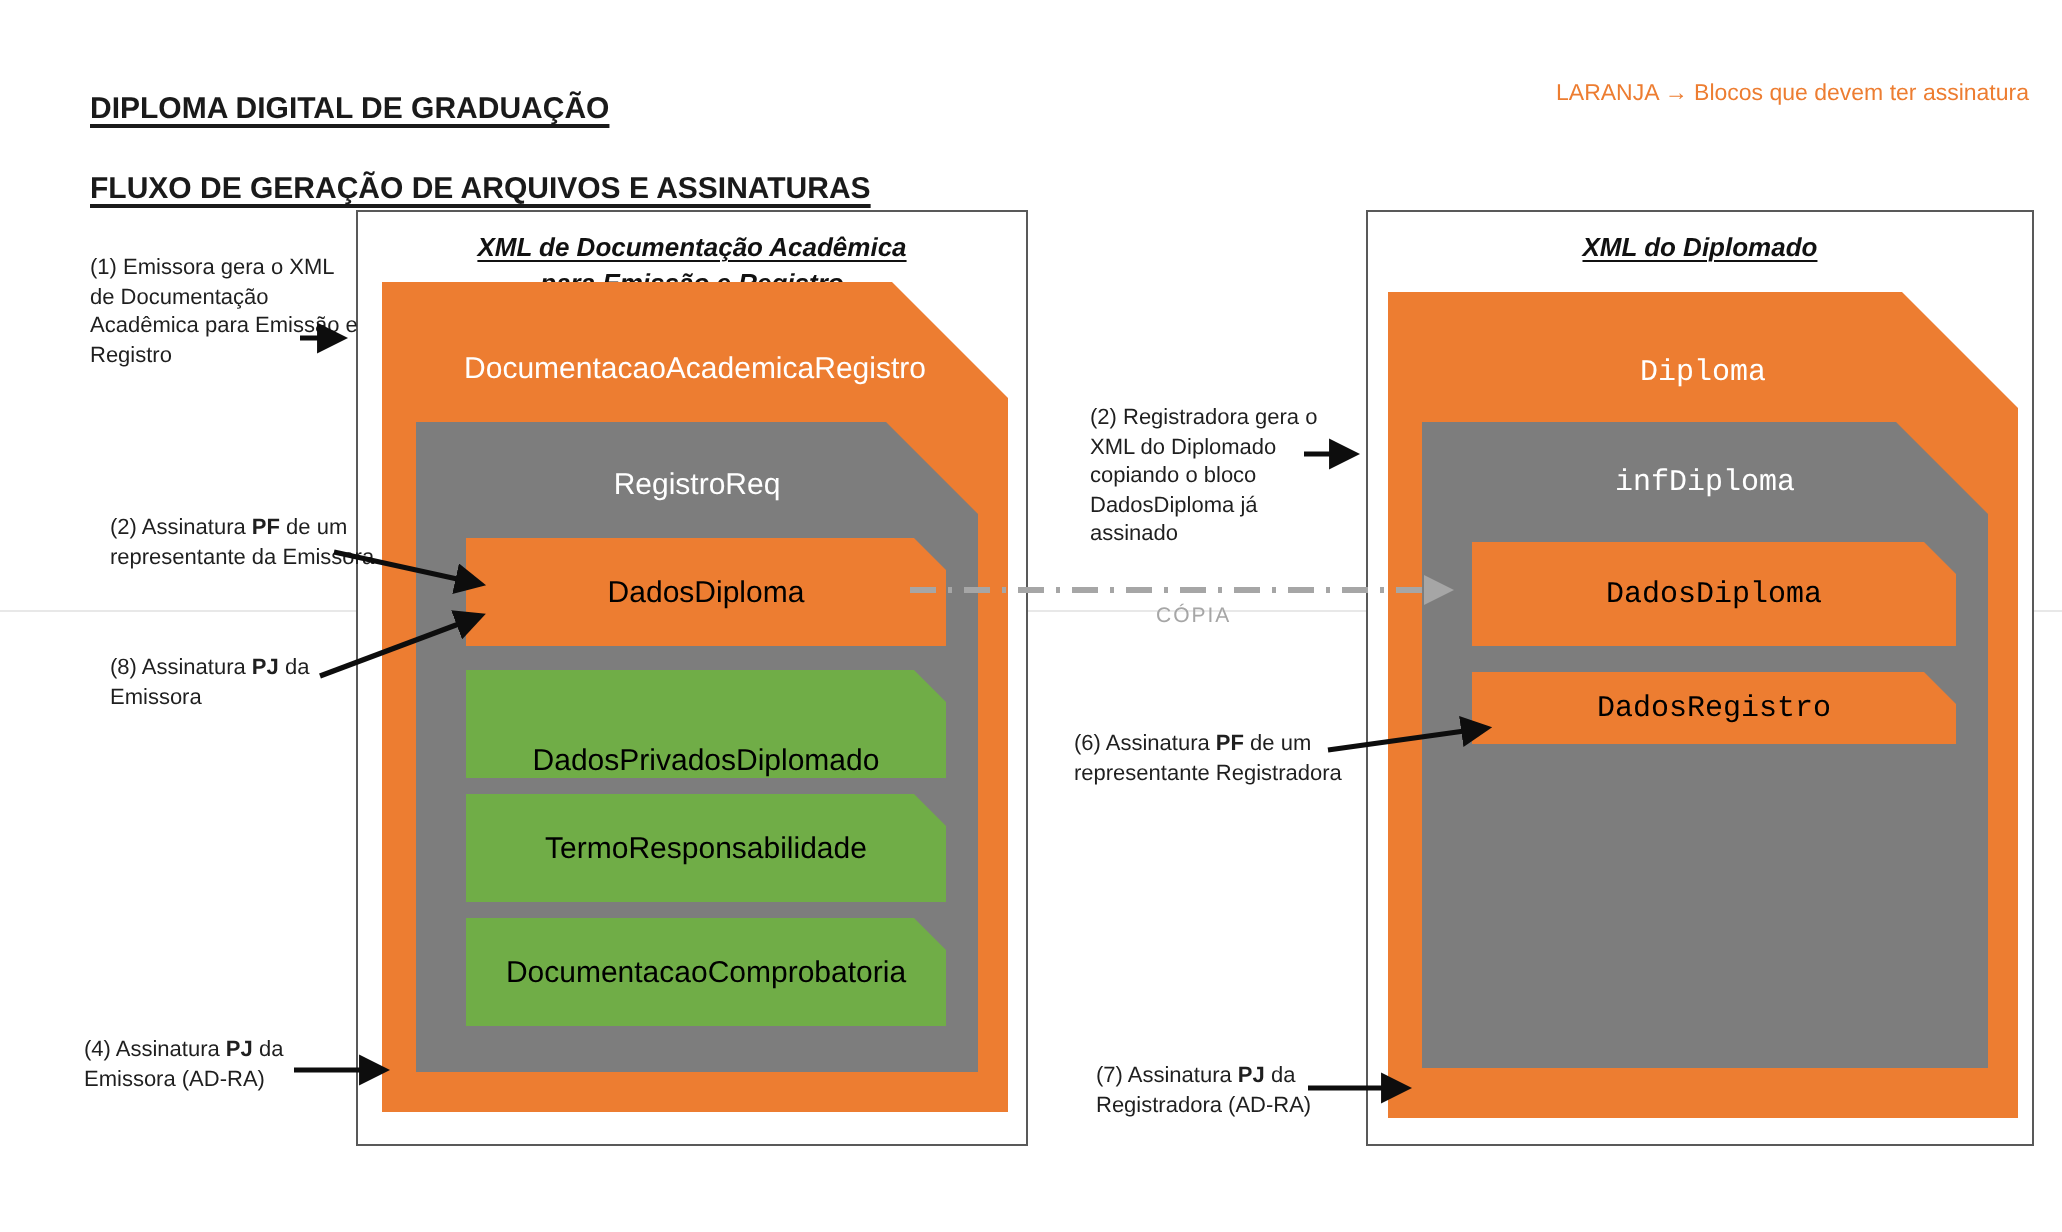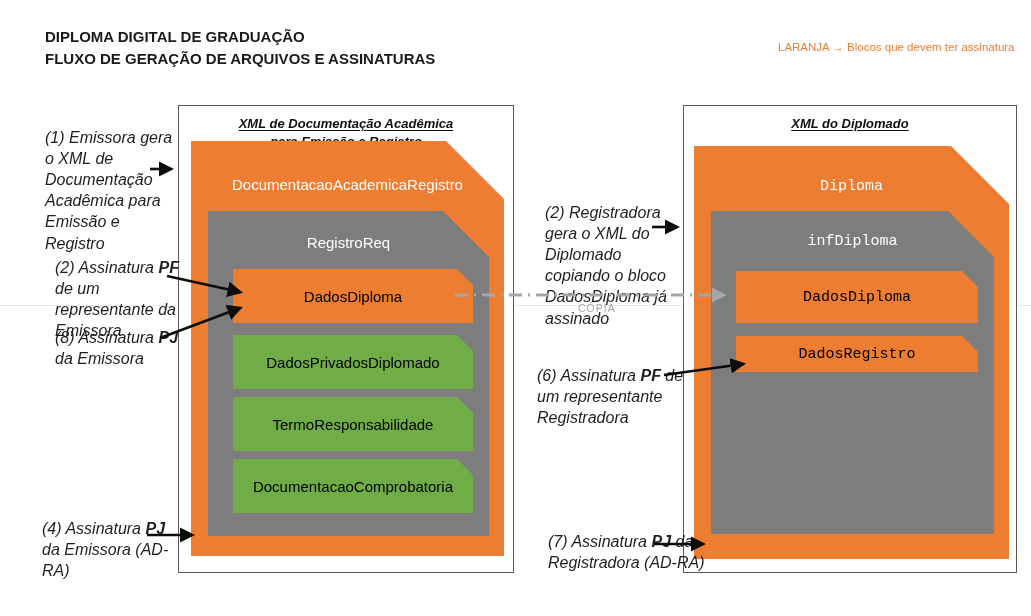--- a/index.html
+++ b/index.html
@@ -7,37 +7,37 @@
     --ink:#1a1a1a; --line:#595959; --copy:#a6a6a6;
   }
   html,body{margin:0;padding:0;background:#fff;}
   #canvas{
     position:relative;width:1031px;height:616px;background:#fff;overflow:hidden;
     font-family:"Liberation Sans","DejaVu Sans",sans-serif;color:var(--ink);
   }
   .abs{position:absolute;}
   
   .main-title{left:45px;top:26px;font-size:15px;font-weight:bold;line-height:1.45;color:#1a1a1a;}
-  .main-title .tline{display:block;text-decoration-thickness:1.5px;text-underline-offset:3px;}
+  .main-title .tline{display:block;text-decoration:underline;text-decoration-thickness:1.5px;text-underline-offset:3px;margin-top:18px;}
   .legend{left:778px;top:41px;font-size:11.5px;color:var(--orange);white-space:nowrap;}
   
   .panel{border:1px solid var(--line);background:#fff;}
   .panel-title{position:absolute;left:0;right:0;top:9px;text-align:center;font-size:13px;font-weight:bold;line-height:1.35;color:#111;}
   .panel-title .tline{text-decoration:underline;text-decoration-thickness:1.3px;text-underline-offset:2px;display:inline;font-style:italic;}
   .shape{position:absolute;}
   .cut58{clip-path:polygon(0 0,calc(100% - 58px) 0,100% 58px,100% 100%,0 100%);}
   .cut46{clip-path:polygon(0 0,calc(100% - 46px) 0,100% 46px,100% 100%,0 100%);}
   .cut16{clip-path:polygon(0 0,calc(100% - 16px) 0,100% 16px,100% 100%,0 100%);}
   .orange-bg{background:var(--orange);}
   .gray-bg{background:var(--gray);}
   .green-bg{background:var(--green);}
   .block-label{position:absolute;left:0;right:0;text-align:center;color:#fff;font-size:15px;}
   .vcenter{display:flex;align-items:center;justify-content:center;color:#000000;font-size:15px;}
   
-  .note{font-size:16px;line-height:1.32;color:#1f1f1f;font-style:italic;}
+  .note{font-size:11px;line-height:1.32;color:#1f1f1f;}
   .note b{font-weight:bold;}
   
   #guide-line{left:0;top:305px;width:1031px;height:1px;background:rgba(231,231,231,.95);}
   .copy-label{left:578px;top:302px;font-size:10.5px;color:var(--copy);letter-spacing:1px;}
   svg.overlay{position:absolute;left:0;top:0;pointer-events:none;}
 </style>
 </head>
 <body>
 
 <div id="canvas">
@@ -58,21 +58,21 @@
 
     <div class="shape orange-bg cut58" style="left:12px;top:35px;width:313px;height:415px;">
       <div class="block-label" style="top:35px;">DocumentacaoAcademicaRegistro</div>
 
       <div class="shape gray-bg cut46" style="left:17px;top:70px;width:281px;height:325px;">
         <div class="block-label" style="top:23px;">RegistroReq</div>
 
         <div class="shape orange-bg cut16 vcenter" style="left:25px;top:58px;width:240px;height:54px;">
           <span>DadosDiploma</span>
         </div>
-        <div class="shape green-bg cut16 vcenter" style="left:25px;top:124px;width:240px;height:54px;">
+        <div class="shape green-bg cut16 vcenter" style="left:25px;top:124px;width:240px;height:54px;align-items:flex-end;">
           <span>DadosPrivadosDiplomado</span>
         </div>
         <div class="shape green-bg cut16 vcenter" style="left:25px;top:186px;width:240px;height:54px;">
           <span>TermoResponsabilidade</span>
         </div>
         <div class="shape green-bg cut16 vcenter" style="left:25px;top:248px;width:240px;height:54px;">
           <span>DocumentacaoComprobatoria</span>
         </div>
       </div>
     </div>

